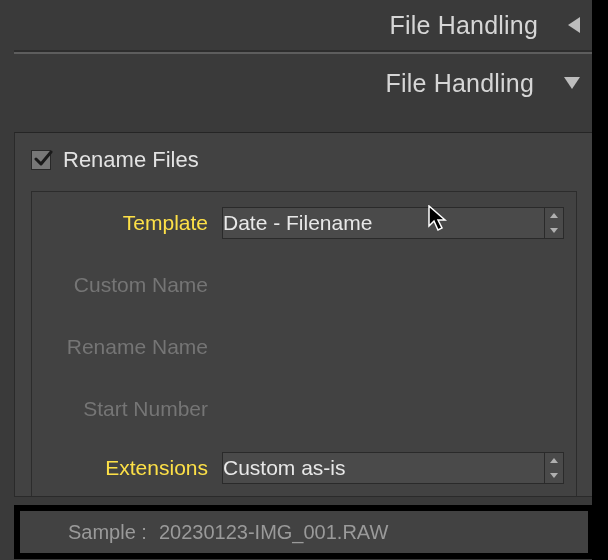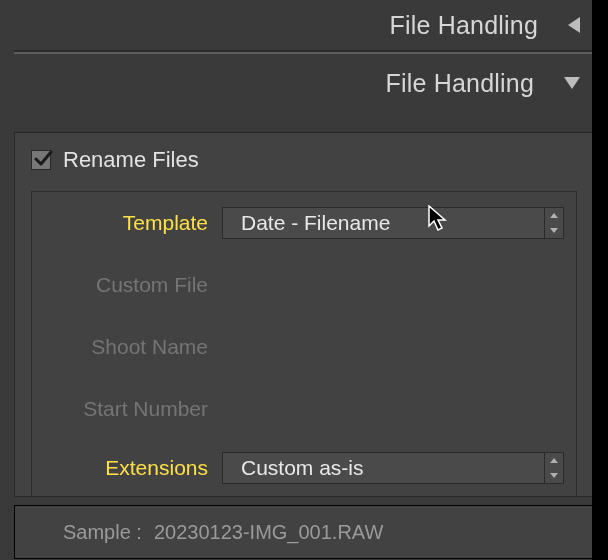--- a/index.html
+++ b/index.html
@@ -108,21 +108,20 @@
   .row .label.disabled { color: #757575; }
 
   .dropdown {
     flex: 1;
     height: 32px;
     background: #4a4a4a;
     border: 1px solid #2a2a2a;
     border-right: none;
     display: flex;
     align-items: center;
-    padding-left: 18px;
     font-size: 21px;
     color: #e8e8e8;
     position: relative;
     min-width: 0;
   }
   .dropdown .dd-text { white-space: nowrap; overflow: hidden; }
   .dropdown .stepper {
     position: absolute;
     right: 0; top: 0; bottom: 0;
     width: 20px;
@@ -147,21 +146,21 @@
   .arrow-down {
     width:0;height:0;
     border-left:4px solid transparent;
     border-right:4px solid transparent;
     border-top:5px solid #b0b0b0;
   }
 
   
   .sample-bar {
     margin: 8px 14px 0 14px;
-    border: 1px solid #000000;
+    border: 6px solid #000000;
     background: #424242;
     height: 54px;
     display: flex;
     align-items: center;
     padding-left: 48px;
     font-size: 20px;
     color: #9a9a9a;
   }
   .sample-bar .sample-label { margin-right: 6px; }
   .sample-bar .sample-value { margin-left: 6px; text-align: right; }
@@ -218,25 +217,25 @@
               <span class="arrow-up"></span>
             </div>
           <div class="half">
               <span class="arrow-down"></span>
             </div>
         </div>
       </div>
     </div>
 
     <div class="row">
-      <div class="label disabled">Custom File</div>
-    </div>
-
-    <div class="row">
-      <div class="label disabled">Shoot Name</div>
+      <div class="label disabled">Custom Name</div>
+    </div>
+
+    <div class="row">
+      <div class="label disabled">Rename Name</div>
     </div>
 
     <div class="row">
       <div class="label disabled">Start Number</div>
     </div>
 
     <div class="row" style="height:56px">
       <div class="label active">Extensions</div>
       <div class="dropdown">
         <span class="dd-text">Custom as-is</span>

